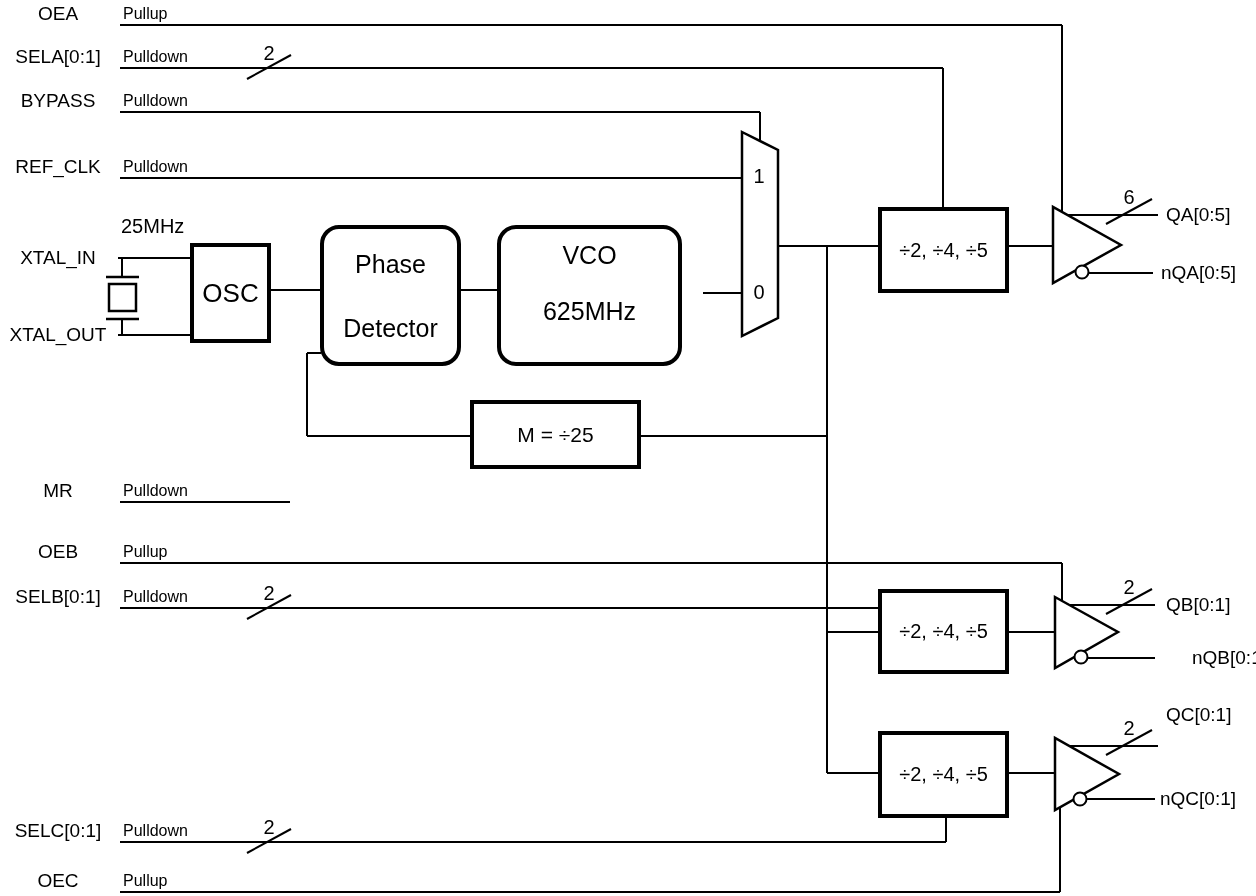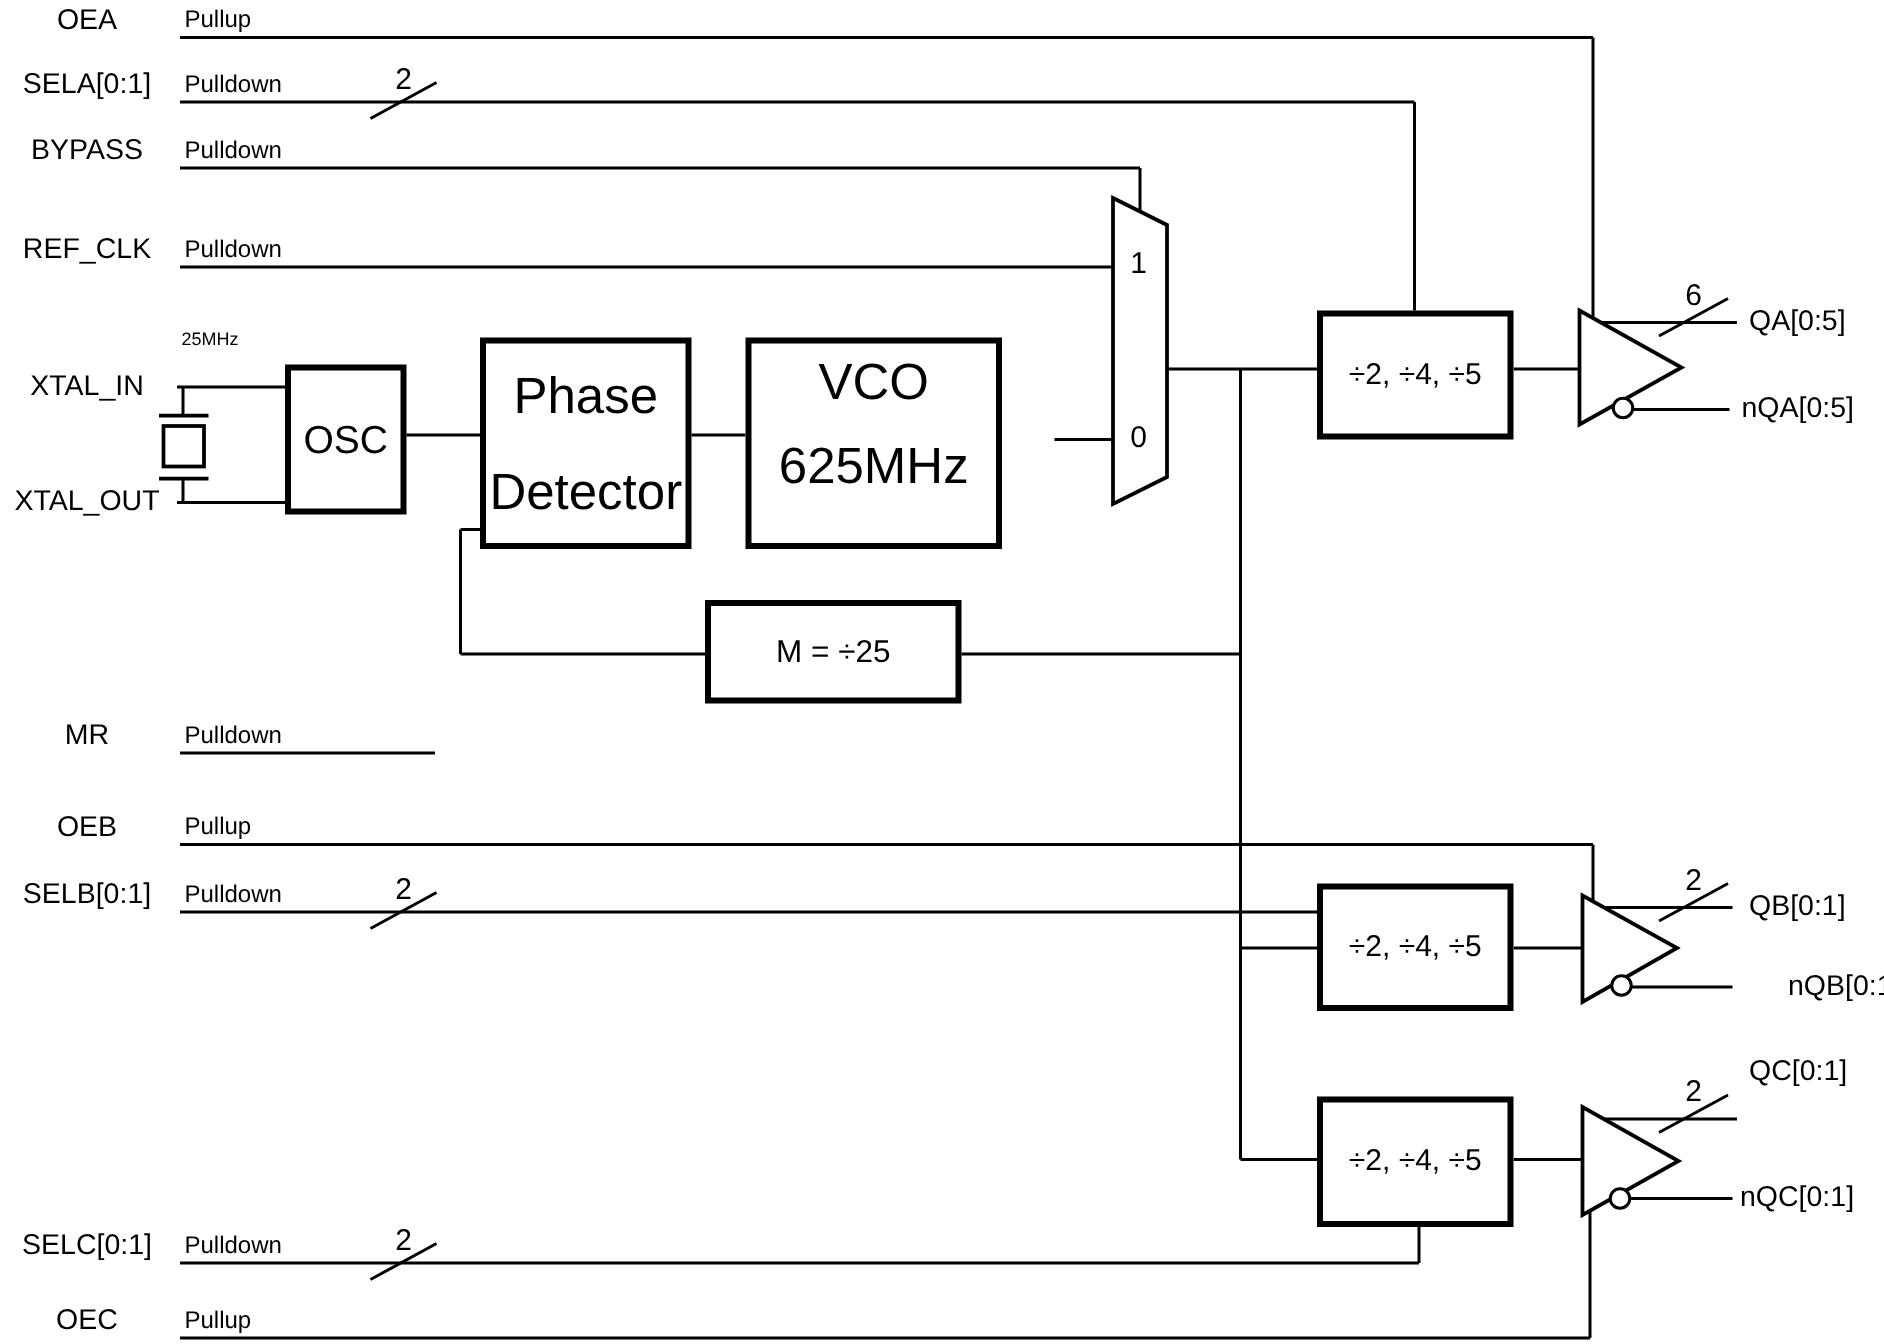--- a/index.html
+++ b/index.html
@@ -7,28 +7,28 @@
     position:relative;width:1256px;height:896px;background:#ffffff;overflow:hidden;
     font-family:"Liberation Sans",sans-serif;color:#000;
   }
   .canvas svg{position:absolute;left:0;top:0;}
   .lbl{position:absolute;white-space:nowrap;}
   .pin{left:0;width:116px;text-align:center;font-size:19px;line-height:22px;}
   .pull{font-size:16px;line-height:20px;}
   .out{font-size:19px;line-height:22px;}
   .busnum{font-size:20px;line-height:22px;width:22px;text-align:center;}
   .muxnum{font-size:20px;line-height:22px;width:18px;text-align:center;}
-  .freq{font-size:12px;line-height:18px;}
+  .freq{font-size:20px;line-height:18px;}
   .blk{
     position:absolute;box-sizing:border-box;border:4px solid #000;background:#fff;
     display:flex;align-items:center;justify-content:center;text-align:center;
   }
   .blk .t{white-space:pre-line;}
   .f26{font-size:26px;line-height:30px;}
-  .f25{font-size:34px;line-height:32px;}
+  .f25{font-size:25px;line-height:32px;border-radius:19px;}
   .f21{font-size:21px;line-height:24px;}
   .f20{font-size:20px;line-height:23px;}
   .vco-blk{align-items:flex-start;}
   .vco-blk .t{padding-top:12px;line-height:28px;}
 </style>
 </head>
 <body>
 
 <div class="canvas">
 
@@ -110,21 +110,21 @@
     </g>
   </svg>
 
   <div class="blk f26" style="left:190px;top:243px;width:81px;height:100px;">
     <span class="t">OSC</span>
   </div>
   <div class="blk f25" style="left:320px;top:225px;width:141px;height:141px;">
     <span class="t"><span>Phase</span><br>
     <span>Detector</span></span>
   </div>
-  <div class="blk f25 vco-blk" style="left:497px;top:225px;width:171px;height:141px;">
+  <div class="blk f25 vco-blk" style="left:497px;top:225px;width:185px;height:141px;">
     <span class="t"><span>VCO</span><br>
     <span>625MHz</span></span>
   </div>
   <div class="blk f21" style="left:470px;top:400px;width:171px;height:69px;">
     <span class="t">M = ÷25</span>
   </div>
   <div class="blk f20" style="left:878px;top:207px;width:131px;height:86px;">
     <span class="t">÷2, ÷4, ÷5</span>
   </div>
   <div class="blk f20" style="left:878px;top:589px;width:131px;height:85px;">

